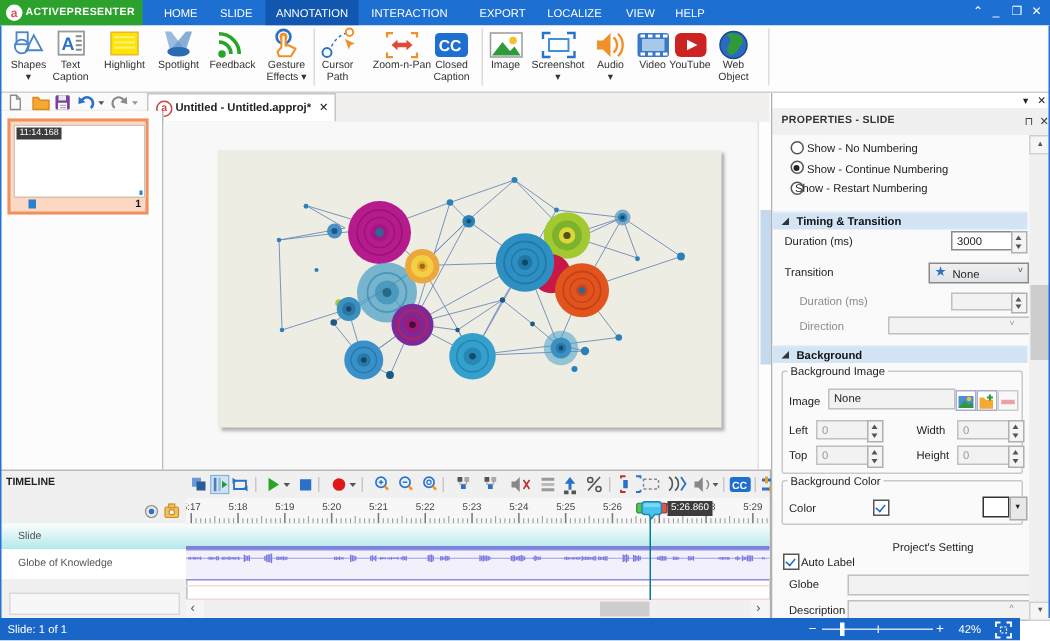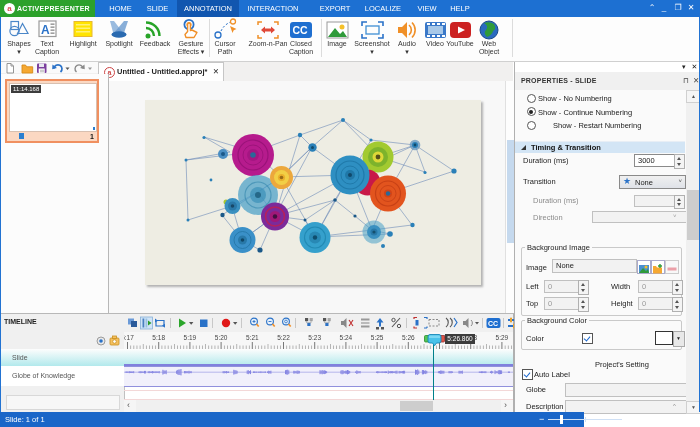--- a/index.html
+++ b/index.html
@@ -46,21 +46,21 @@
 .cbx:before{content:"";position:absolute;left:2px;top:1px;width:3px;height:5px;border:solid #1a66cc;border-width:0 1.3px 1.3px 0;transform:rotate(40deg);}
 
 #timeline{left:0;top:313px;width:513px;height:99px;border-top:1px solid #b8b8b8;border-right:1px solid #b0b0b0;background:#fff;}
 #tlhdr{left:0;top:0;width:513px;height:18px;background:#f0f0f0;border-bottom:1px solid #d5d5d5;}
 #tlruler{left:124px;top:18px;width:389px;height:17px;background:#f7f7f7;border-bottom:1px solid #c9c9c9;}
 #tllcol{left:0;top:18px;width:124px;height:81px;background:#f0f0f0;border-right:1px solid #c0c0c0;}
 #rowslide{left:0;top:35px;width:513px;height:17px;background:linear-gradient(#fdfdfd,#b2e9ec);}
 #rowglobe{left:0;top:52px;width:513px;height:20px;background:#fff;}
 .rowname{position:absolute;left:12px;font-size:7px;color:#555;}
 #tlscroll{left:124px;top:86px;width:389px;height:12px;background:#f0f0f0;}
-#statusbar{left:0;top:412px;width:584px;height:15px;background:#1a66c8;color:#fff;font-size:7.5px;}
+#statusbar{left:0;top:412px;width:680px;height:15px;background:#1a66c8;color:#fff;font-size:7.5px;}
 </style></head><body>
 <div class="abs" id="titlebar"></div>
 <div class="abs" id="greentab"><div class="logo">a</div><span style="margin-left:12px">ACTIVEPRESENTER</span></div>
 <div class="abs menuitem" style="left:104px;width:33px;">HOME</div>
 <div class="abs menuitem" style="left:142px;width:31px;">SLIDE</div>
 <div class="abs menuitem" id="mi-ann" style="left:177px;width:62px;">ANNOTATION</div>
 <div class="abs menuitem" style="left:244px;width:58px;">INTERACTION</div>
 <div class="abs menuitem" style="left:314px;width:42px;">EXPORT</div>
 <div class="abs menuitem" style="left:360px;width:46px;">LOCALIZE</div>
 <div class="abs menuitem" style="left:412px;width:30px;">VIEW</div>
@@ -324,39 +324,40 @@
    <span style="position:absolute;left:168px;top:4px;font-size:7.5px;color:#444;">⊓</span>
    <span style="position:absolute;left:178px;top:4px;font-size:7.5px;color:#444;">✕</span>
  </div>
  <div class="abs" style="left:0;top:28px;width:171px;height:322px;background:#fafafa;"></div>
 
  <div class="radio" style="left:11.5px;top:31.5px;"></div>
     <span class="plabel" style="left:23px;top:32px;">Show - No Numbering</span>
  <div class="radio sel" style="left:11.5px;top:45px;"></div>
     <span class="plabel" style="left:23px;top:45.5px;">Show - Continue Numbering</span>
  <div class="radio" style="left:11.5px;top:58.5px;"></div>
-    <span class="plabel" style="left:38px;top:59px;">Show - Restart Numbering</span>
+    <span class="plabel" style="left:15px;top:59px;">Show - Restart Numbering</span>
 
  <div class="sechdr" style="top:79px;"><div class="tri"></div><span style="margin-left:16px;">Timing &amp; Transition</span></div>
  <span class="plabel" style="left:8px;top:94px;">Duration (ms)</span>
  <div class="pinput" style="left:119px;top:92px;width:37px;height:11px;">3000</div>
  <div class="spin" style="left:159px;top:92px;height:13px;"></div>
  <span class="plabel" style="left:8px;top:115px;">Transition</span>
  <div class="abs" style="left:104px;top:113px;width:65px;height:12px;background:linear-gradient(#f0f0f0,#dfe2e8);border:1px solid #8a8a8a;">
    <span style="position:absolute;left:3px;top:0px;color:#2a72c8;font-size:9px;">★</span>
    <span style="position:absolute;left:15px;top:2px;font-size:7.5px;color:#222;">None</span>
    <span style="position:absolute;right:3px;top:2px;font-size:6px;color:#444;">˅</span>
  </div>
  <span class="plabel gray" style="left:18px;top:134px;">Duration (ms)</span>
  <div class="pinputd" style="left:119px;top:133px;width:37px;height:10px;"></div>
  <div class="spin" style="left:159px;top:133px;height:12px;"></div>
  <span class="plabel gray" style="left:18px;top:151px;">Direction</span>
  <div class="pinputd" style="left:77px;top:149px;width:91px;height:10px;"></div>
  <span style="position:absolute;left:158px;top:151px;font-size:6px;color:#999;">˅</span>
 
+ <div class="sechdr" style="top:168px;"><div class="tri"></div><span style="margin-left:16px;">Background</span></div>
  <div class="gbox" style="left:6px;top:185px;width:159px;height:67px;"></div>
  <span class="glegend" style="left:10px;top:181px;">Background Image</span>
  <span class="plabel" style="left:11px;top:201px;">Image</span>
  <div class="pinputd" style="left:37px;top:197px;width:80px;height:12px;color:#222;">None</div>
  <div class="abs" style="left:122px;top:198px;width:12px;height:12px;border:1px solid #aac;background:#fff;">
   <svg width="12" height="12">
         <rect x="1" y="2" width="10" height="8" fill="#4a90d0"></rect>
         <path d="M1,10 L5,5 L8,8 L10,6 L11,10 Z" fill="#2f9a3a"></path>
         <circle cx="8" cy="4" r="1.5" fill="#f5c028"></circle>
       </svg></div>

